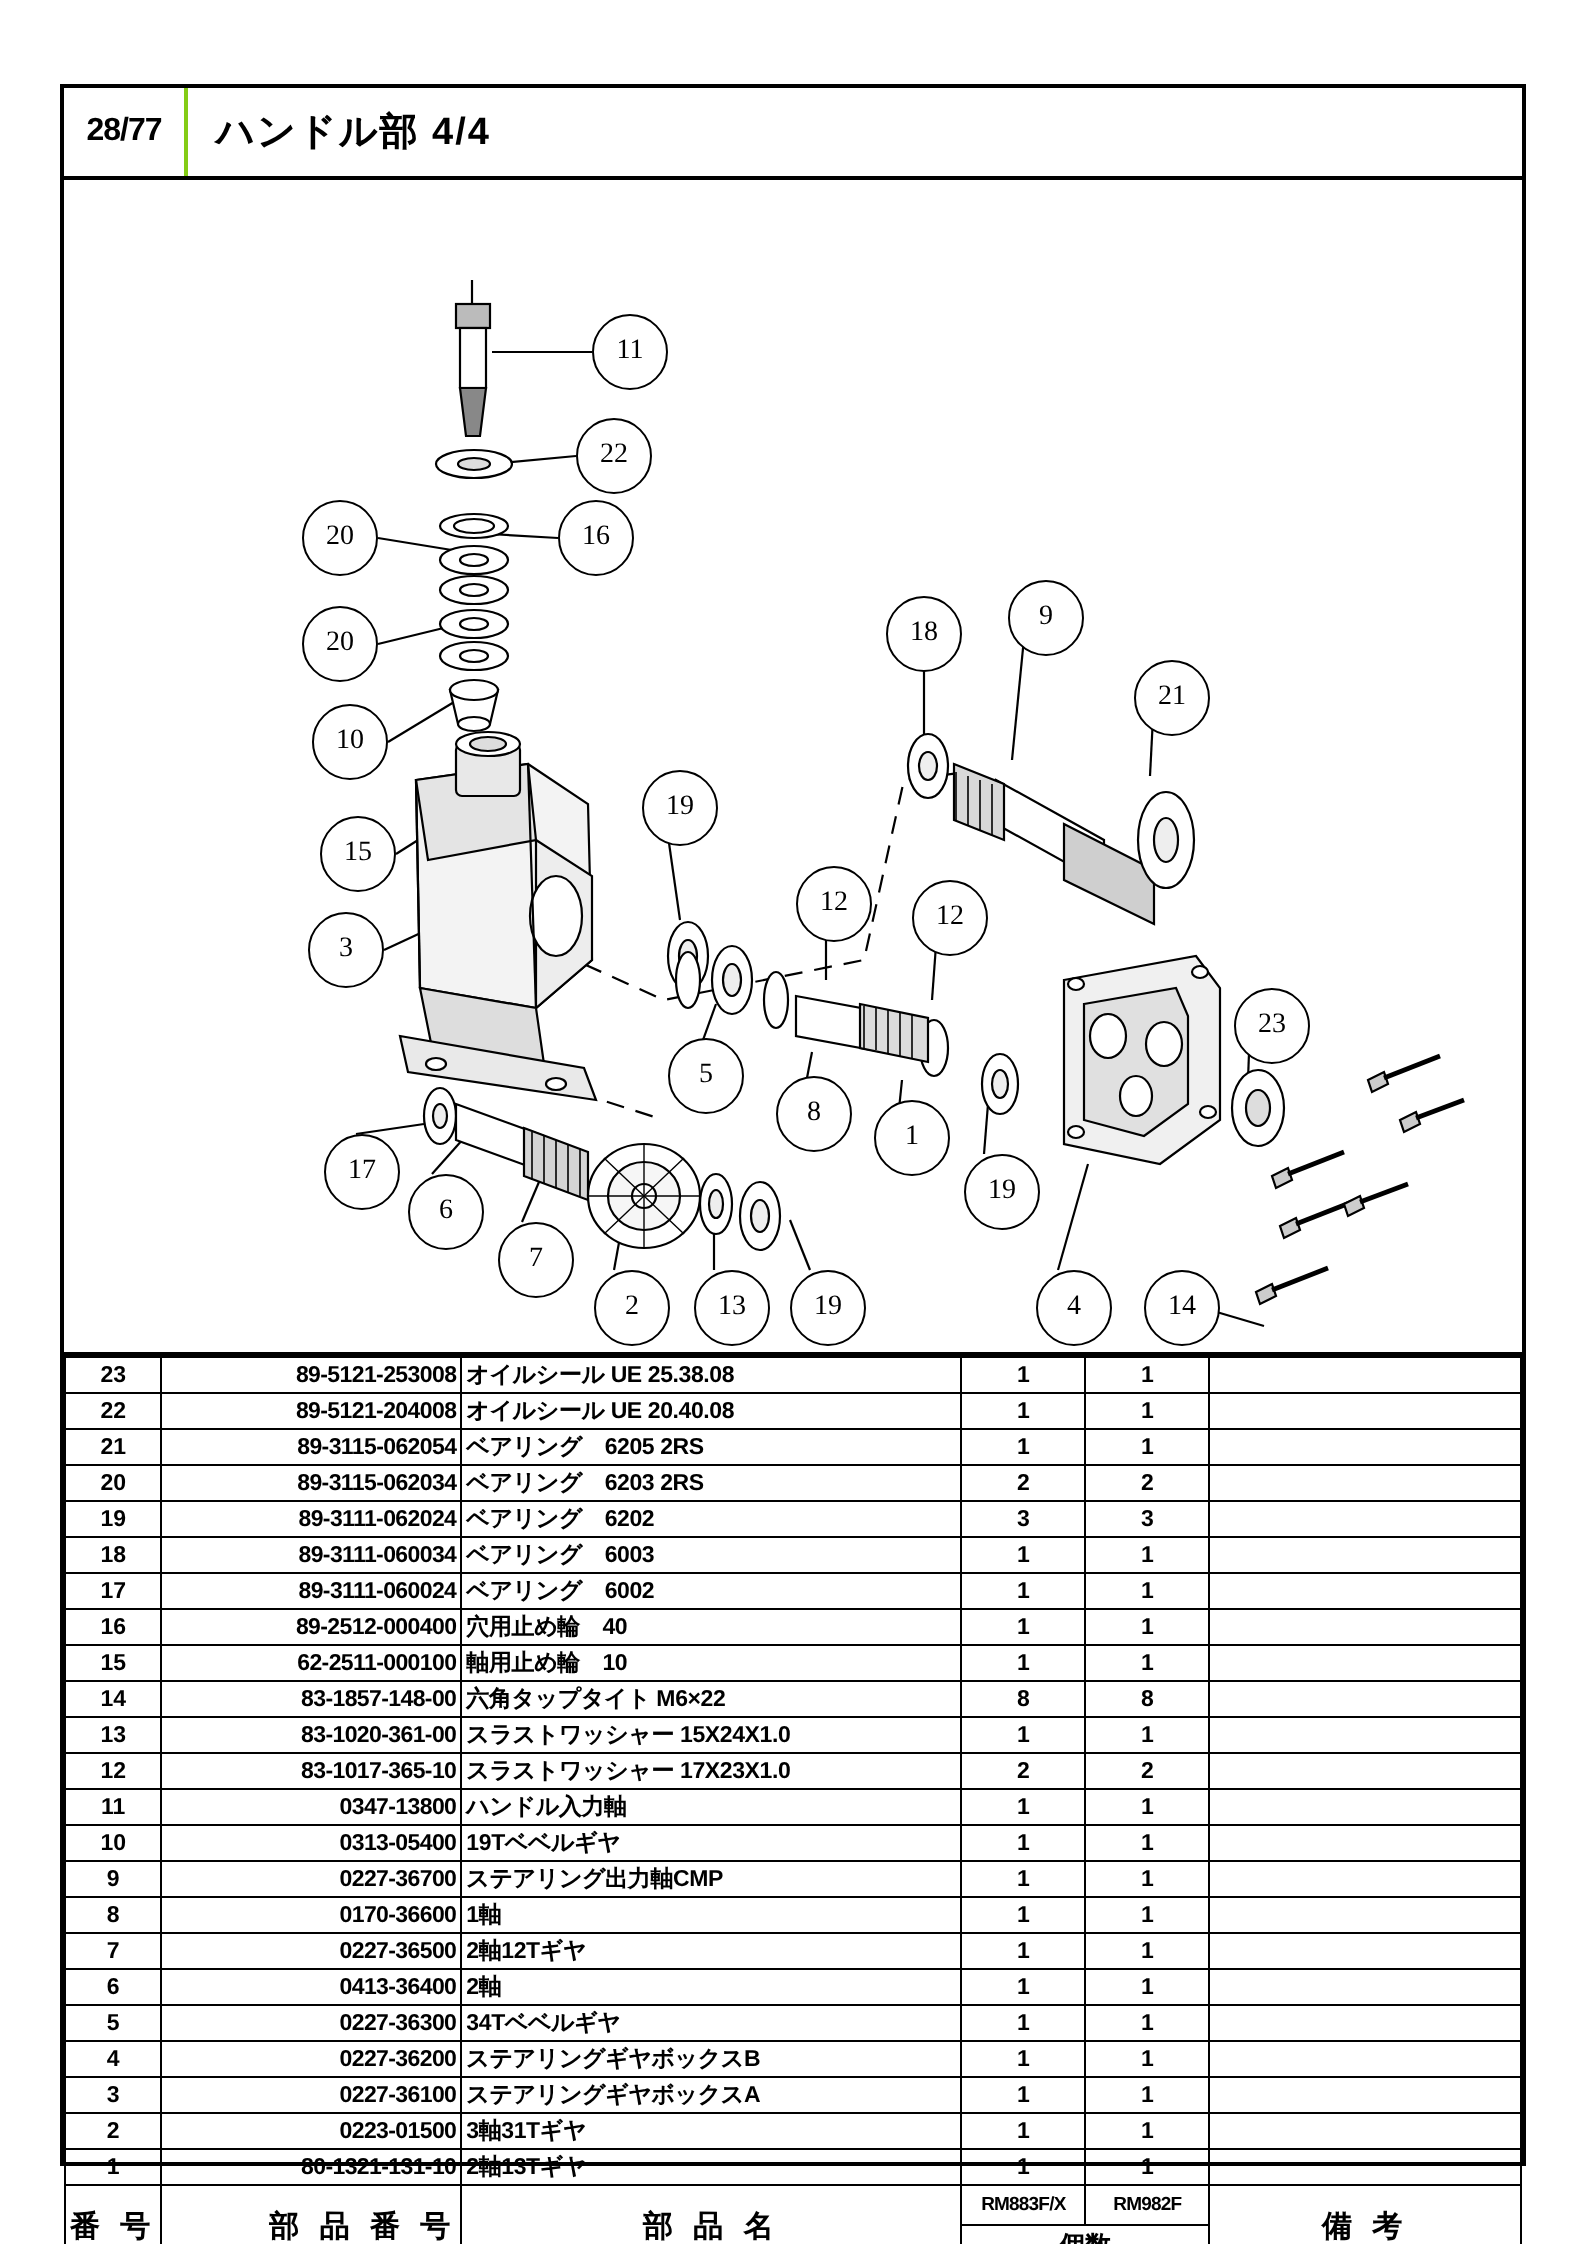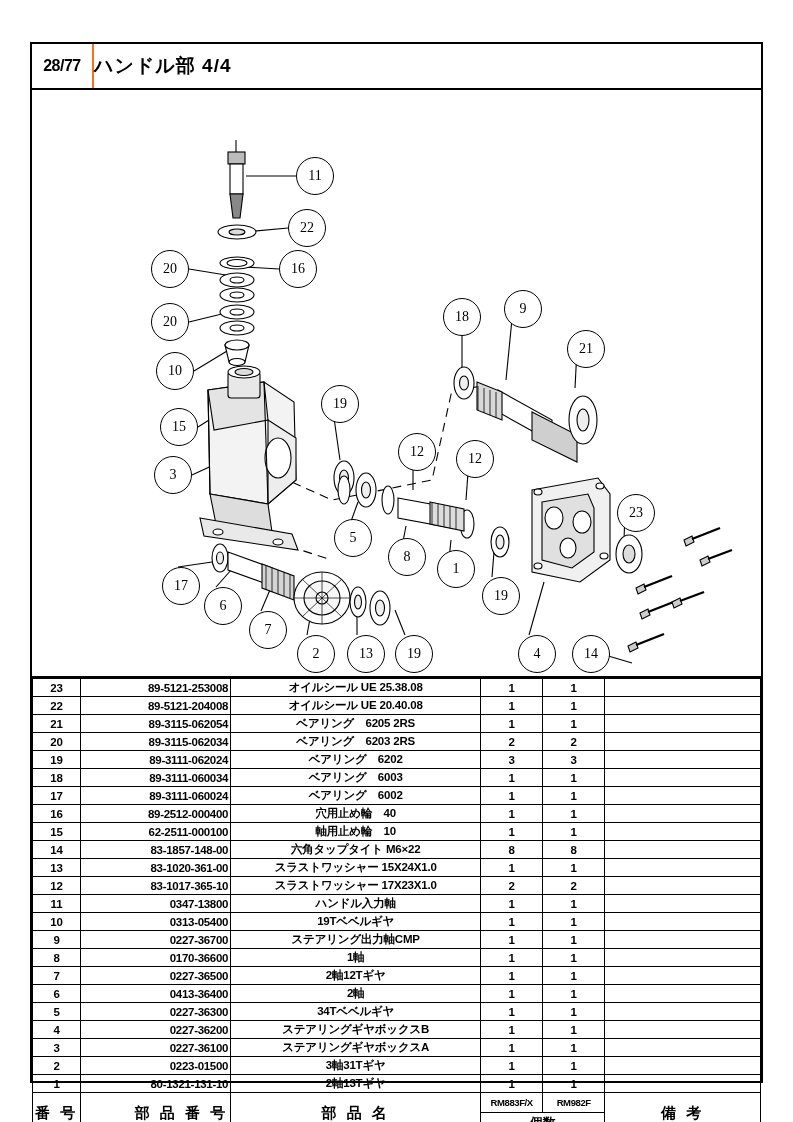--- a/index.html
+++ b/index.html
@@ -20,28 +20,28 @@
   }
   
   .header {
     height: 46px;
     border-bottom: 2px solid #000;
     display: flex;
     align-items: stretch;
   }
   .header-page {
     width: 62px;
-    border-right: 2px solid #f97316;
+    border-right: 2px solid #84cc16;
     display: flex; align-items: center; justify-content: center;
     font-size: 16px; font-weight: bold;
     letter-spacing: -0.5px;
   }
   .header-title {
     display: flex; align-items: center;
-    padding-left: 0;
+    padding-left: 14px;
     font-size: 19px; font-weight: bold;
     letter-spacing: 1px;
   }
   
   .drawing {
     position: relative;
     height: 588px;
     border-bottom: 2px solid #000;
     overflow: hidden;
   }
@@ -66,21 +66,21 @@
   table.parts td {
     border: 1px solid #000;
     height: 18px;
     font-size: 11.5px;
     padding: 0 2px;
     white-space: nowrap;
     overflow: hidden;
   }
   .c-no    { width: 44px;  text-align: center; }
   .c-num   { width: 150px; text-align: right; font-weight: bold; letter-spacing: -0.3px;}
-  .c-name  { width: 250px; text-align: center; padding-left: 5px; font-weight: bold; letter-spacing: -0.2px;}
+  .c-name  { width: 250px; text-align: left; padding-left: 5px; font-weight: bold; letter-spacing: -0.2px;}
   .c-q1    { width: 62px;  text-align: center; }
   .c-q2    { width: 62px;  text-align: center; }
   .c-rem   { width: auto;  text-align: center; }
   .c-no, .c-q1, .c-q2 { font-weight: bold; }
 
   
   .foot td { height: 40px; font-size: 14px; font-weight: bold; }
   .foot .c-no { font-size: 15px; letter-spacing: 3px;}
   .foot .c-num { font-size: 15px; letter-spacing: 3px;}
   .foot .c-name { font-size: 15px; text-align: center; letter-spacing: 3px;}

